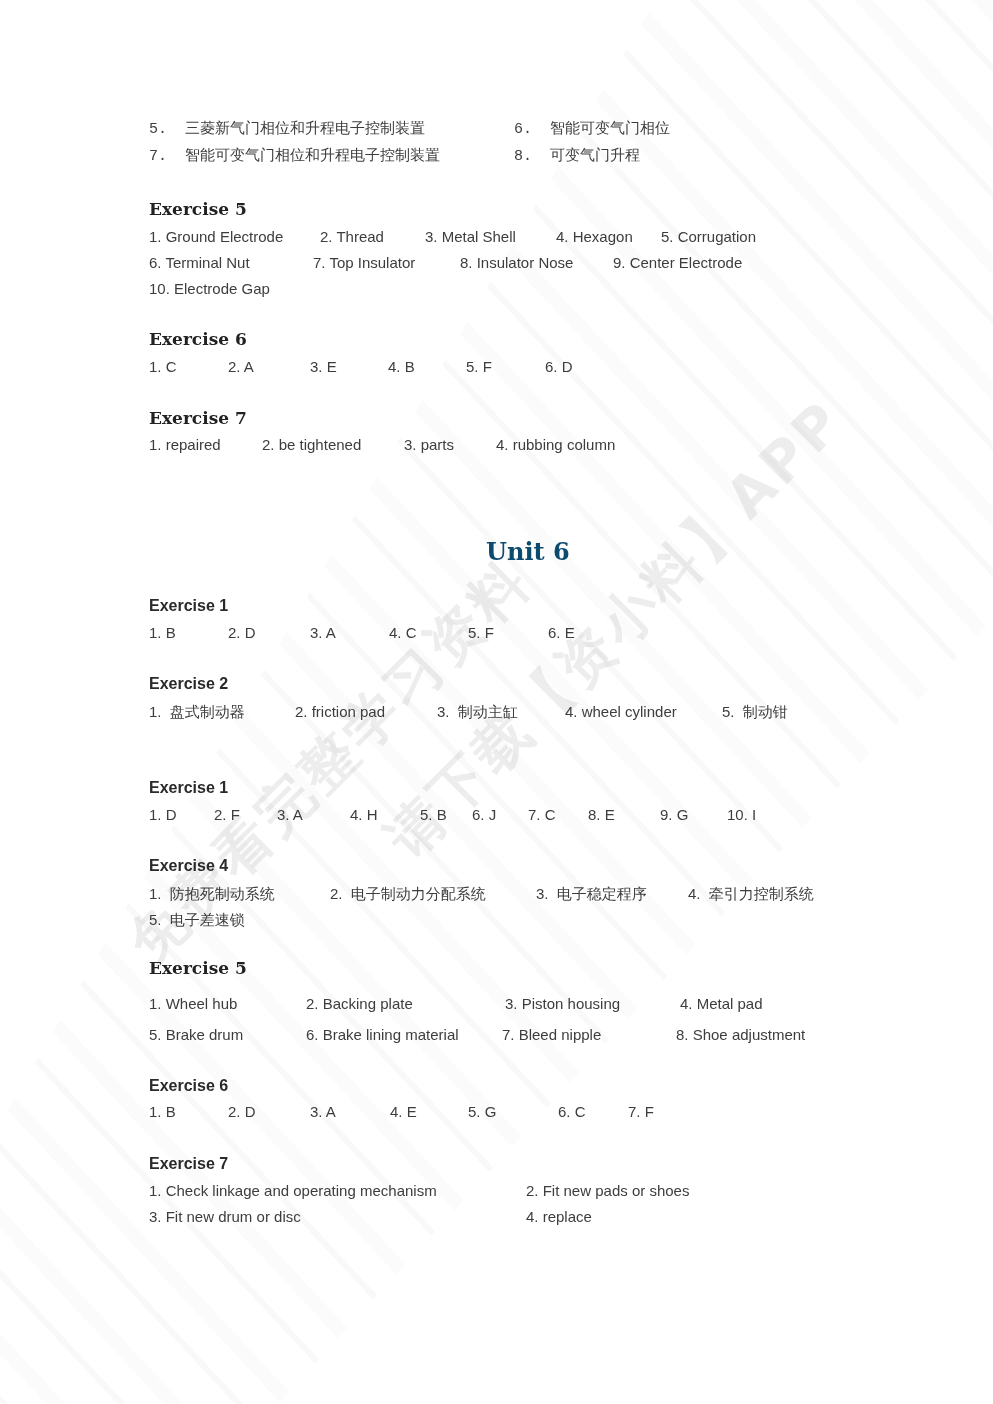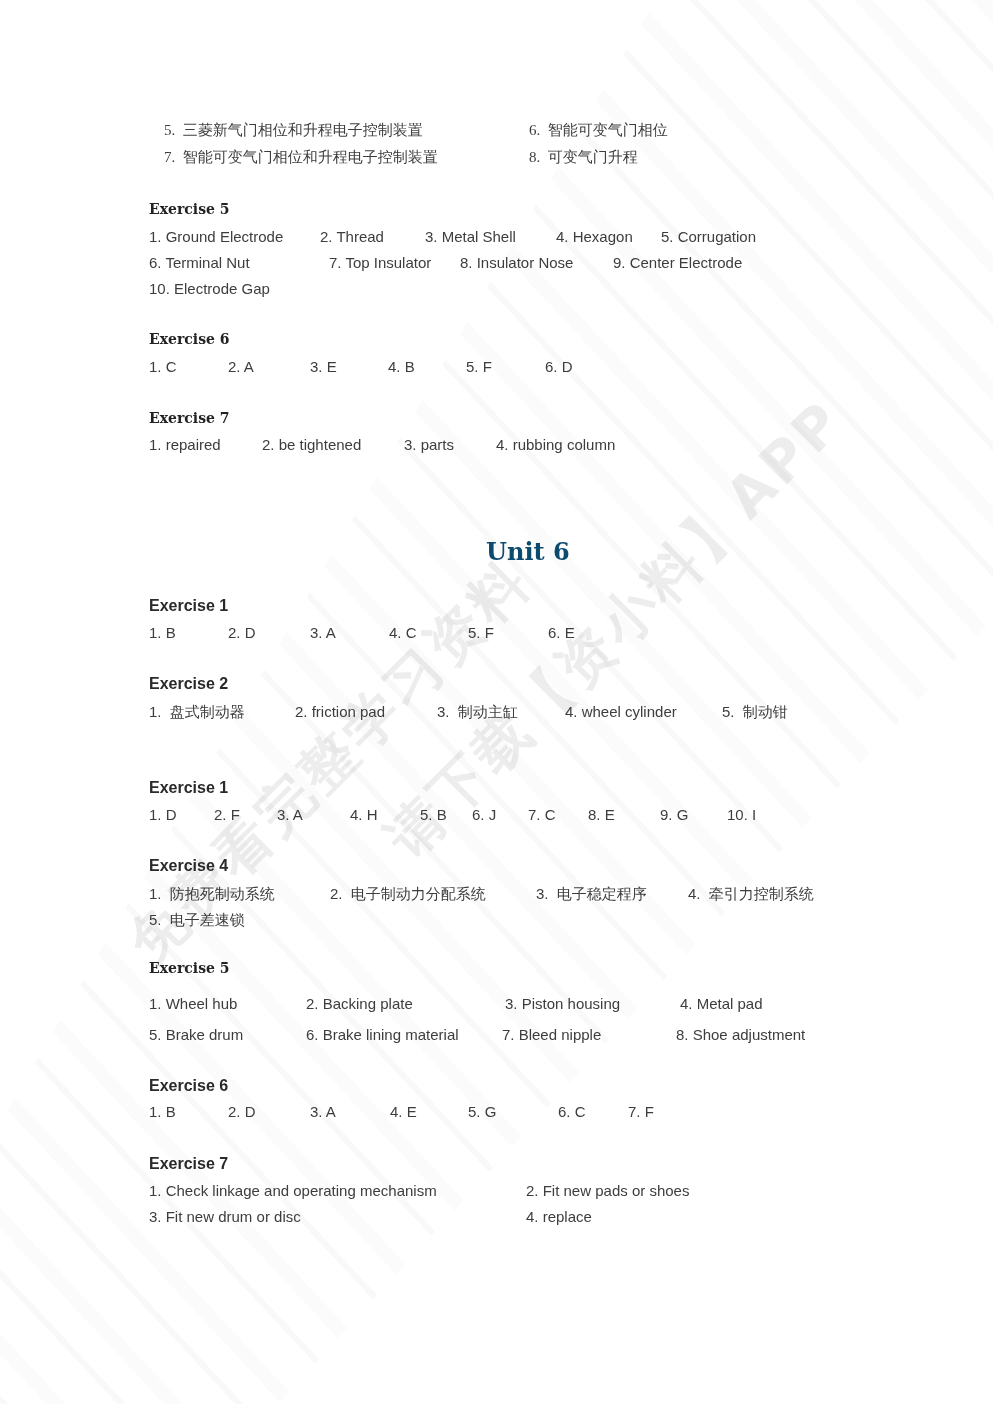--- a/index.html
+++ b/index.html
@@ -22,24 +22,24 @@
   #wm1{left:330px;top:762px;}
   #wm2{left:616px;top:630px;}
 
   
   .line{position:absolute;left:149px;right:40px;height:22px;
         font-size:15px;line-height:22px;color:#3d3d3d;}
   .line .it{position:absolute;top:0;white-space:pre;}
   .h-sans{position:absolute;left:149px;font-family:"Liberation Sans",sans-serif;
           font-weight:bold;font-size:16px;line-height:22px;color:#2a2a2a;white-space:pre;}
   .h-serif{position:absolute;left:149px;font-family:"DejaVu Serif","Liberation Serif",serif;
-           font-weight:bold;font-size:14px;line-height:22px;color:#222;white-space:pre;}
+           font-weight:bold;font-size:17px;line-height:22px;color:#222;white-space:pre;}
   .unit-title{position:absolute;left:486px;top:538px;font-family:"DejaVu Serif","Liberation Serif",serif;
               font-weight:bold;font-size:24px;line-height:28px;color:#0c4a6e;white-space:pre;}
-  .cn{font-family:Liberation Serif, serif;margin-left:15px;}
+  .cn{font-family:Liberation Mono, monospace;}
 </style>
 </head>
 <body>
 
 <div class="page">
 
   <div class="streaks"></div>
   <div class="wm" id="wm1">免费看完整学习资料</div>
   <div class="wm" id="wm2">请下载【资小料】APP</div>
 
@@ -55,21 +55,21 @@
   <div class="h-serif" style="top:198px">Exercise 5</div>
   <div class="line" style="top:226px">
     <span class="it" style="left:0">1. Ground Electrode</span>
     <span class="it" style="left:171px">2. Thread</span>
     <span class="it" style="left:276px">3. Metal Shell</span>
     <span class="it" style="left:407px">4. Hexagon</span>
     <span class="it" style="left:512px">5. Corrugation</span>
   </div>
   <div class="line" style="top:252px">
     <span class="it" style="left:0">6. Terminal Nut</span>
-    <span class="it" style="left:180px">7. Top Insulator</span>
+    <span class="it" style="left:164px">7. Top Insulator</span>
     <span class="it" style="left:311px">8. Insulator Nose</span>
     <span class="it" style="left:464px">9. Center Electrode</span>
   </div>
   <div class="line" style="top:278px">
     <span class="it" style="left:0">10. Electrode Gap</span>
   </div>
 
   <div class="h-serif" style="top:328px">Exercise 6</div>
   <div class="line" style="top:356px">
     <span class="it" style="left:0">1. C</span>

